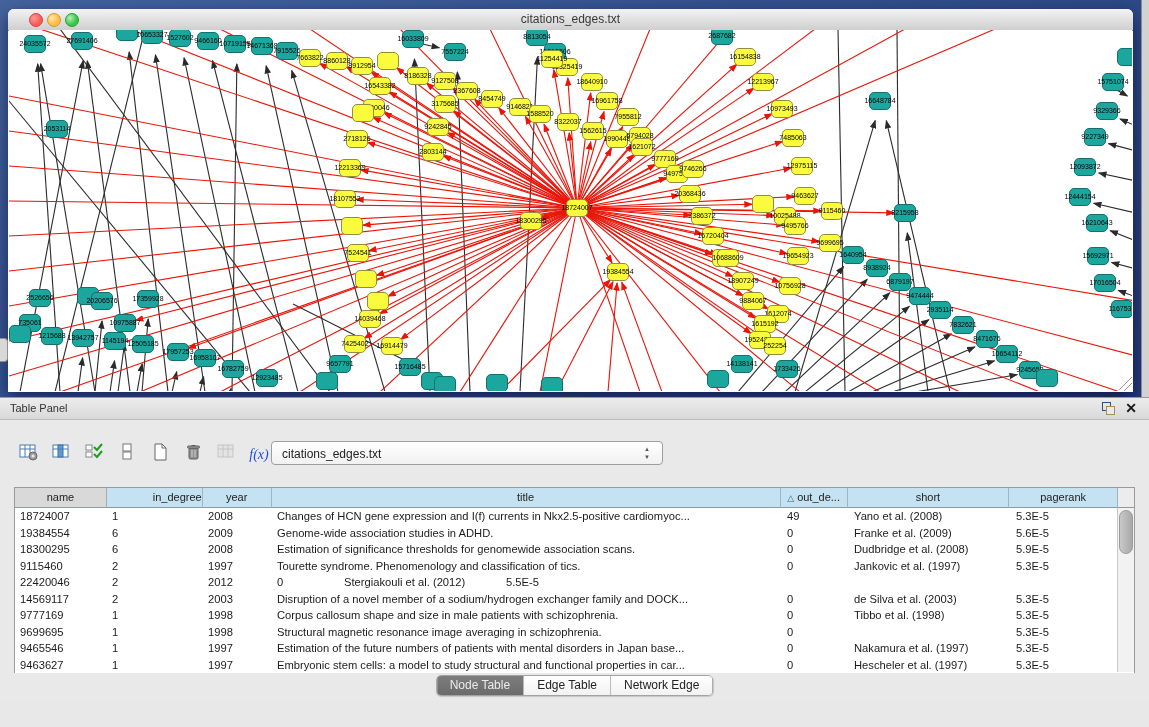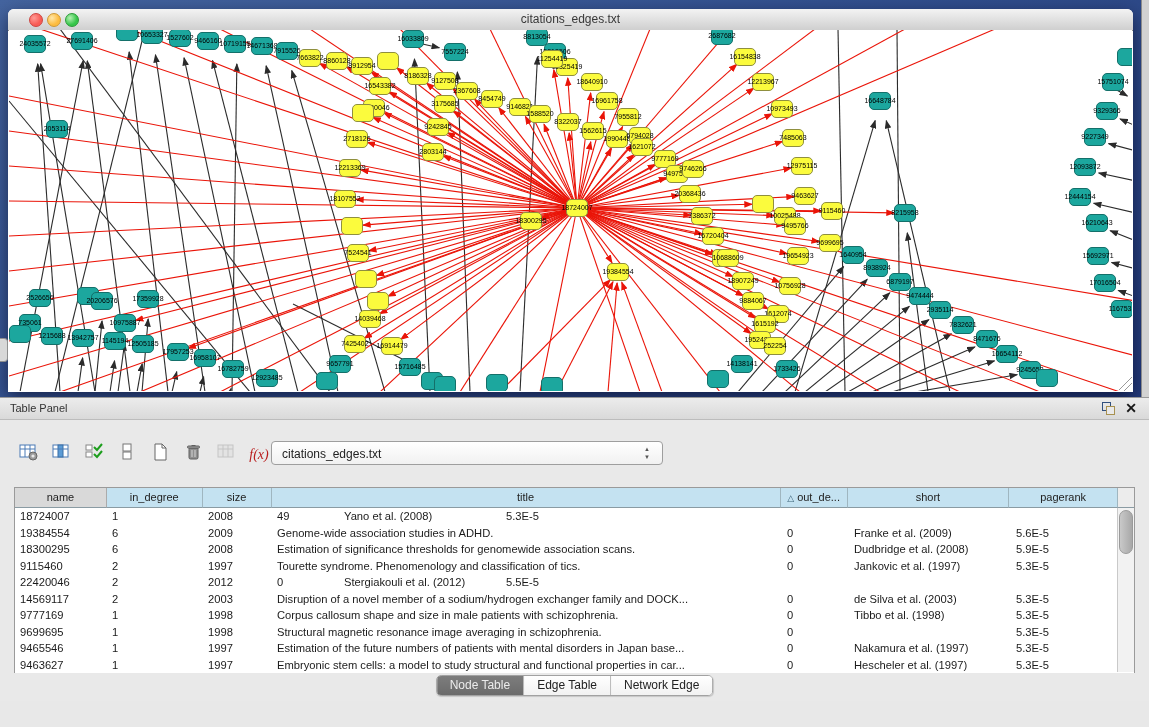--- a/index.html
+++ b/index.html
@@ -37,21 +37,21 @@
     font-size:11px;color:#333;}
   .tp-float{position:absolute;right:33px;top:4px;width:14px;height:13px;cursor:pointer;}
   .tp-float .sq1{position:absolute;left:0;top:0;width:7px;height:7px;border:1.5px solid #31507e;}
   .tp-float .sq2{position:absolute;left:4px;top:4px;width:7px;height:7px;border:1.5px solid #a89150;background:#e9e9e9;}
   .tp-close{position:absolute;right:12px;top:2px;font-size:14px;font-weight:bold;color:#161616;cursor:pointer;line-height:17px;}
 
   .toolbar{position:absolute;left:14px;top:40px;height:32px;display:flex;align-items:center;}
   .tb-btn{width:28px;height:28px;margin-right:5px;display:flex;align-items:center;
     justify-content:center;border-radius:4px;cursor:pointer;}
   .tb-btn.disabled{opacity:.45;cursor:default;}
-  .fx-label{font-family:"Liberation Serif",serif;font-style:italic;font-size:14px;color:#b91c1c;}
+  .fx-label{font-family:"Liberation Serif",serif;font-style:italic;font-size:14px;color:#1d4ed8;}
   .net-select{position:absolute;left:271px;top:43px;width:392px;height:24px;
     background:linear-gradient(#ffffff,#f1f1f1);border:1px solid #9e9e9e;border-radius:4px;
     font-size:12px;color:#222;line-height:24px;padding-left:10px;box-sizing:border-box;cursor:pointer;}
   .sel-arrows{position:absolute;right:10px;top:3px;width:10px;font-size:6px;line-height:8px;
     color:#555;text-align:center;}
 
   .tbl-box{position:absolute;left:14px;top:89px;width:1121px;height:186px;
     background:#fff;border:1px solid #9a9a9a;box-sizing:border-box;}
   .thead{display:flex;height:20px;}
   .th{box-sizing:border-box;height:20px;line-height:19px;font-size:11px;color:#222;
@@ -588,33 +588,34 @@
       </div>
 
     <div class="net-select">
       <span>citations_edges.txt</span>
       <span class="sel-arrows">▲<br>▼</span>
     </div>
 
     <div class="tbl-box">
       <div class="thead" id="thead">
           <div class="th primary" style="width: 92px;"><span>name</span></div>
-          <div class="th" style="width: 96px;"><span>in_degree</span></div>
-          <div class="th" style="width: 69px;"><span>size</span></div>
+          <div class="th" style="width: 96px; text-align: right;"><span>in_degree</span></div>
+          <div class="th" style="width: 69px;"><span>year</span></div>
           <div class="th" style="width: 510px;"><span>title</span></div>
           <div class="th" style="width: 67px;"><span class="sortglyph">△</span><span>out_de...</span></div>
           <div class="th" style="width: 162px;"><span>short</span></div>
           <div class="th" style="width: 109px;"><span>pagerank</span></div>
           <div class="th corner" style="width: 16px;"></div>
         </div>
       <div class="tbody" id="tbody">
           <div class="tr">
             <div class="td" style="width: 92px;">18724007</div>
             <div class="td" style="width: 96px;">1</div>
             <div class="td" style="width: 69px;">2008</div>
+            <div class="td" style="width: 510px;">Changes of HCN gene expression and I(f) currents in Nkx2.5-positive cardiomyoc...</div>
             <div class="td" style="width: 67px;">49</div>
             <div class="td" style="width: 162px;">Yano et al. (2008)</div>
             <div class="td" style="width: 109px;">5.3E-5</div>
           </div>
           <div class="tr">
             <div class="td" style="width: 92px;">19384554</div>
             <div class="td" style="width: 96px;">6</div>
             <div class="td" style="width: 69px;">2009</div>
             <div class="td" style="width: 510px;">Genome-wide association studies in ADHD.</div>
             <div class="td" style="width: 67px;">0</div>

